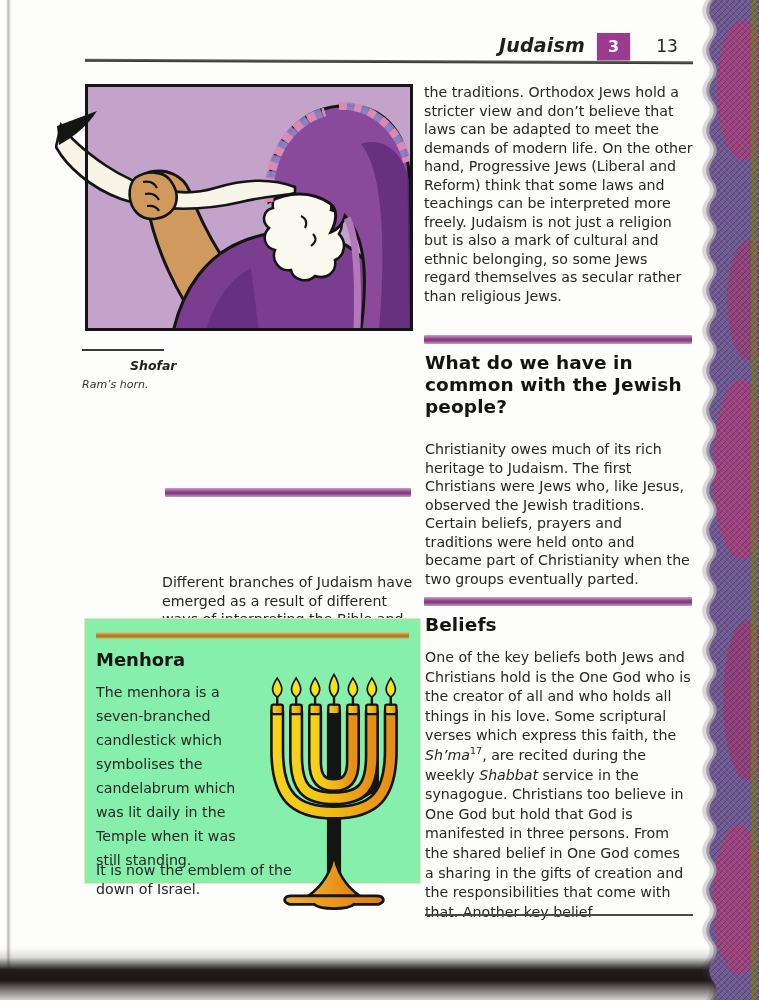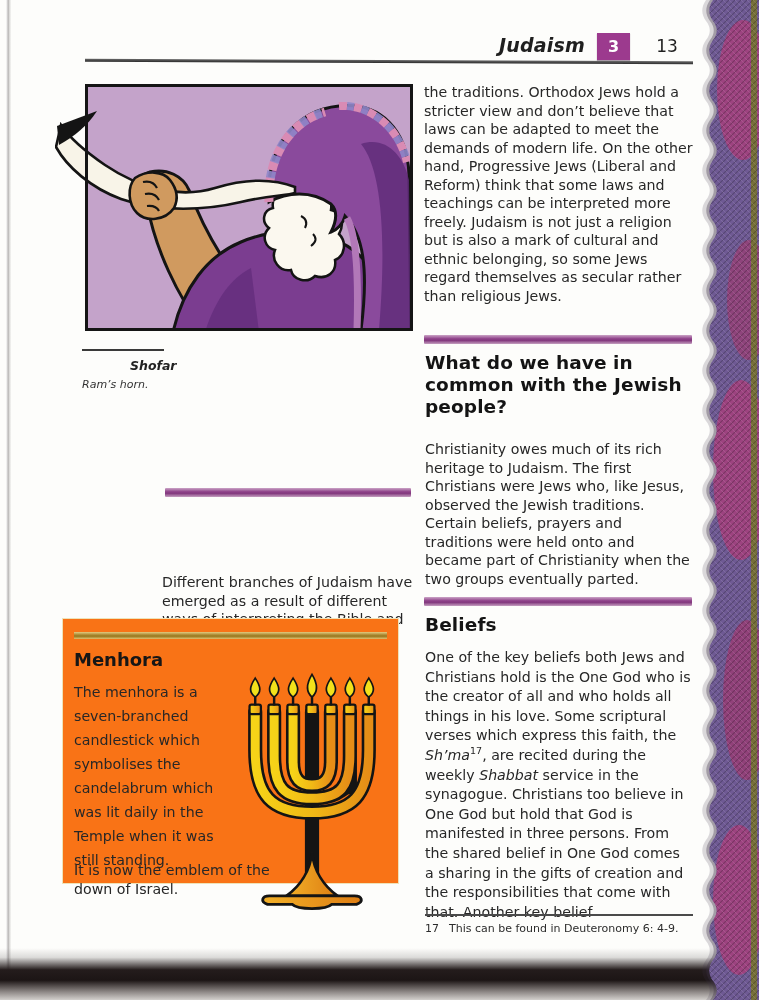--- a/index.html
+++ b/index.html
@@ -53,22 +53,22 @@
   .caption{position:absolute;left:82px;top:349px;width:85px;}
   .caption-rule{width:82px;height:2px;background:#3a3a3a;margin-bottom:7px;}
   .caption-title{font-size:12.5px;font-weight:bold;font-style:italic;color:#222;margin-left:48px;}
   .caption-sub{font-size:11px;font-style:italic;color:#333;margin-top:5px;}
   .intro-para{position:absolute;left:170px;top:351px;width:244px;}
   .bar-different{position:absolute;left:165px;top:488px;width:246px;}
   .h-different{position:absolute;left:166px;top:508px;width:250px;}
   .p-different{position:absolute;left:162px;top:541px;width:252px;margin-top:32px;}
   
   .menhora-box{
-    position:absolute;left:62px;top:618px;width:337px;height:266px;
-    background:#f97316;box-shadow:0 0 0 1px #efe3b8 inset;
+    position:absolute;left:84px;top:618px;width:337px;height:266px;
+    background:#86efac;box-shadow:0 0 0 1px #efe3b8 inset;
   }
   .menhora-gold-bar{
     position:absolute;left:12px;top:14px;width:313px;height:7px;
     background:linear-gradient(180deg,#e3cb80 0%,#a5842d 45%,#99781f 60%,#ddc272 100%);
   }
   .menhora-heading{position:absolute;left:12px;top:31px;font-size:18px;font-weight:bold;color:#161616;}
   .menhora-p1{position:absolute;left:12px;top:62px;width:160px;font-size:14.2px;line-height:24px;color:#272727;}
   .menhora-p2{position:absolute;left:12px;top:243px;width:200px;font-size:14.2px;line-height:19px;color:#272727;}
   .menorah-art{position:absolute;left:175px;top:45px;width:150px;height:265px;}
   
@@ -232,21 +232,20 @@
 
   <div class="bar-common section-bar"></div>
   <div class="h-common section-heading">What do we have in common with the Jewish people?</div>
   <div class="p-common body-text">Christianity owes much of its rich heritage to Judaism. The first Christians were Jews who, like Jesus, observed the Jewish traditions. Certain beliefs, prayers and traditions were held onto and became part of Christianity when the two groups eventually parted.</div>
 
   <div class="bar-beliefs section-bar"></div>
   <div class="h-beliefs section-heading">Beliefs</div>
   <div class="p-beliefs"><span>One of the key beliefs both Jews and Christians hold is the One God who is the creator of all and who holds all things in his love. Some scriptural verses which express this faith, the </span><i>Sh’ma</i><sup>17</sup><span>, are recited during the weekly </span><i>Shabbat</i><span> service in the synagogue. Christians too believe in One God but hold that God is manifested in three persons. From the shared belief in One God comes a sharing in the gifts of creation and the responsibilities that come with that. Another key belief</span></div>
 
   <div class="footnote-rule"></div>
-  <div class="footnote"><span class="fn-num">17</span><span>This can be found in Deuteronomy 6: 4-9.</span></div>
 
   <div class="bottom-scan-band"></div>
 
   <div class="binding">
     <svg width="60" height="1000" viewBox="0 0 60 1000">
       <defs>
         <path id="bindEdge" d="M60,0 L14,0
           c-5,7 -5,14 0,21 c5,6 5,13 0,19 c-5,7 -5,14 0,21 c5,6 5,13 0,19
           c-5,7 -5,14 0,21 c5,6 5,13 0,19 c-5,7 -5,14 0,21 c5,6 5,13 0,19
           c-5,7 -5,14 0,21 c5,6 5,13 0,19 c-5,7 -5,14 0,21 c5,6 5,13 0,19

